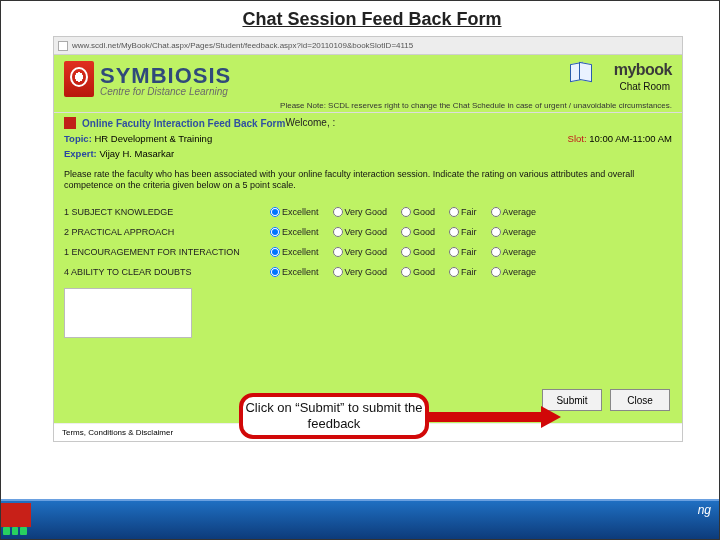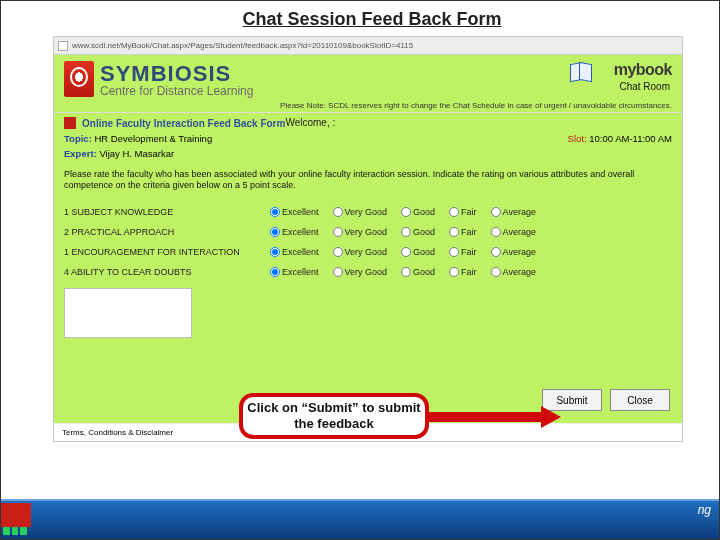--- a/index.html
+++ b/index.html
@@ -79,21 +79,22 @@
     background: radial-gradient(#fff 40%, transparent 42%);
   }
   .logo-text-wrap { line-height: 1; }
   .logo-main {
     font-size: 22px;
     font-weight: 600;
     letter-spacing: 1px;
     color: #304a7a;
   }
   .logo-sub {
-    font-size: 12px;
+    font-size: 10px;
+    font-style: italic;
     color: #6a6a6a;
   }
   .logo-right {
     display:flex;
     flex-direction:column;
     align-items:flex-end;
   }
   .mybook {
     display:flex;
     align-items:flex-end;
@@ -210,21 +211,21 @@
     top: 392px;
     width: 190px;
     height: 46px;
     border: 4px solid #d10808;
     border-radius: 14px;
     background:#fff;
     display:flex;
     align-items:center;
     justify-content:center;
     font-size:13px;
-    font-weight:bold;
+    font-weight:normal;
     color:#111;
     text-align:center;
     line-height:1.2;
     z-index:5;
   }
   .arrow {
     position:absolute;
     left: 428px;
     top: 408px;
     width: 132px;

